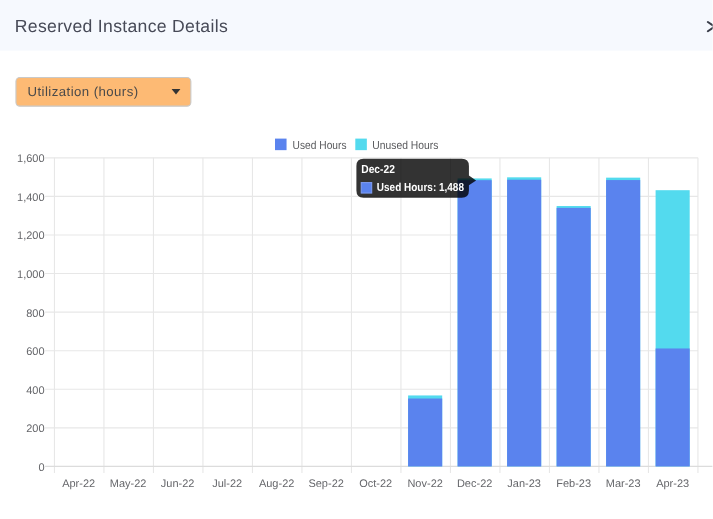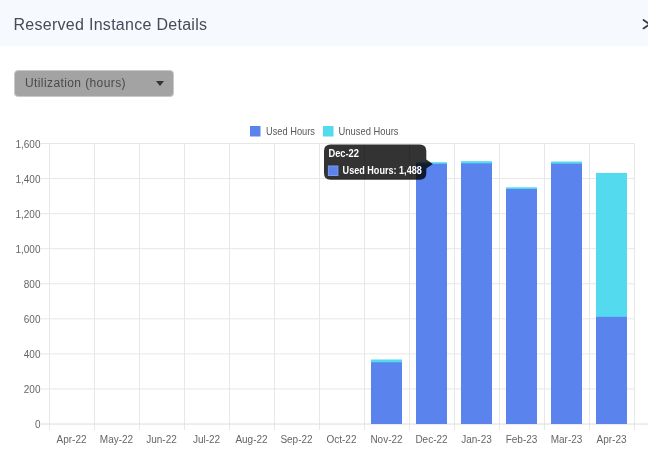--- a/index.html
+++ b/index.html
@@ -1,20 +1,20 @@
 <!DOCTYPE html>
 <html><head>
 <meta charset="utf-8">
 <style>
   html,body{margin:0;padding:0;background:#fff;}
   body{font-family:"Liberation Sans", sans-serif;}
   #wrap{position:relative;width:648px;height:472px;overflow:hidden;background:#fff;}
   #hdr{position:absolute;left:0;top:0;width:648px;height:46px;background:#f6f9fe;}
   #title{position:absolute;left:13.5px;top:16px;font-size:16px;font-weight:500;color:#474a57;letter-spacing:.28px;}
-  #dd{position:absolute;left:14px;top:69.5px;width:158px;height:25px;border:1px solid #c9c9c9;border-radius:4px;background:#a3a3a3;}
+  #dd{position:absolute;left:14px;top:69.5px;width:158px;height:25px;border:1px solid #c9c9c9;border-radius:4px;background:#fdba74;}
   #ddtext{position:absolute;left:10px;top:5px;font-size:12px;color:#4a4a4a;letter-spacing:.4px;}
   #ddcaret{position:absolute;right:9px;top:10px;width:0;height:0;border-left:4.5px solid transparent;border-right:4.5px solid transparent;border-top:5px solid #333;}
 </style>
 </head>
 <body>
 <div id="wrap">
   <div id="hdr"></div>
   <div id="title">Reserved Instance Details</div>
   <svg id="chev" style="position:absolute;left:639px;top:14.6px" width="10" height="18" viewBox="0 0 10 18">
     <path d="M4.5 5 L10.6 9.2 L4.5 13.4" fill="none" stroke="#383c48" stroke-width="1.8" stroke-linecap="round" stroke-linejoin="round"></path>

